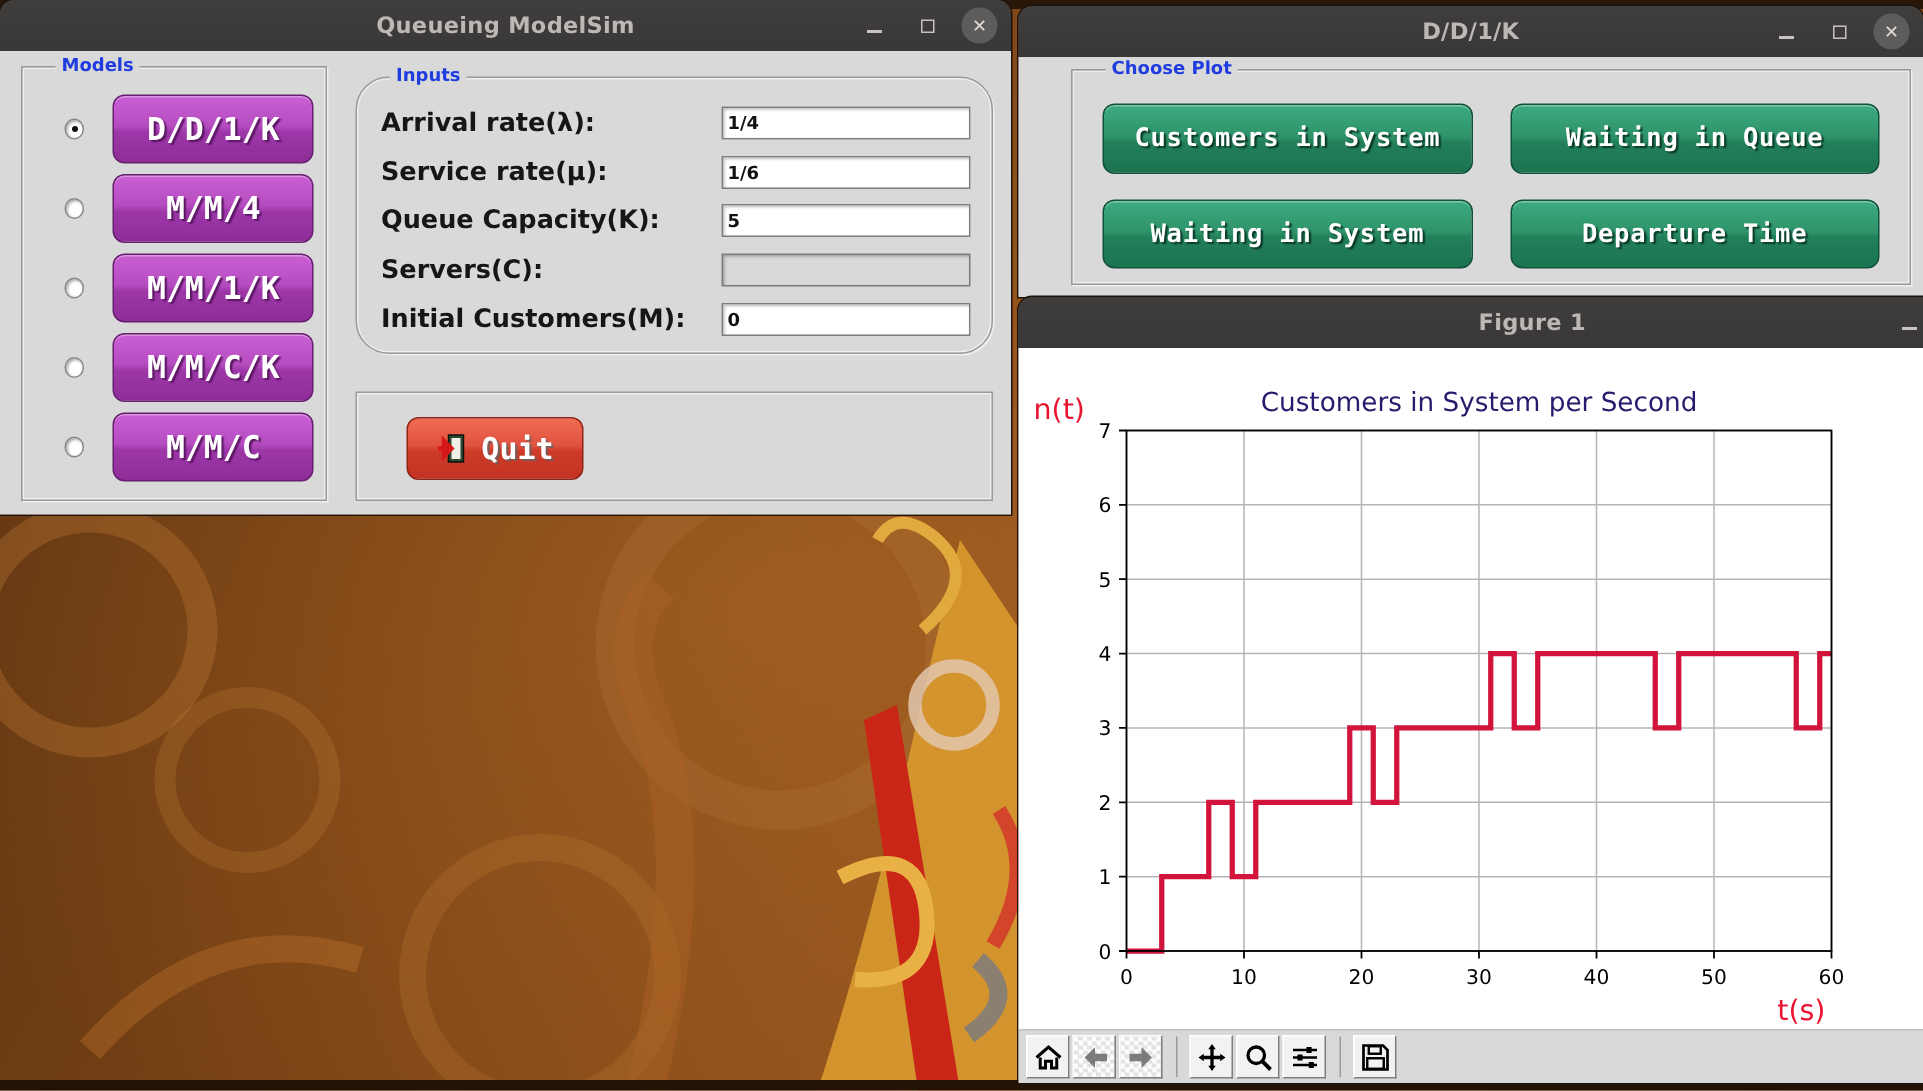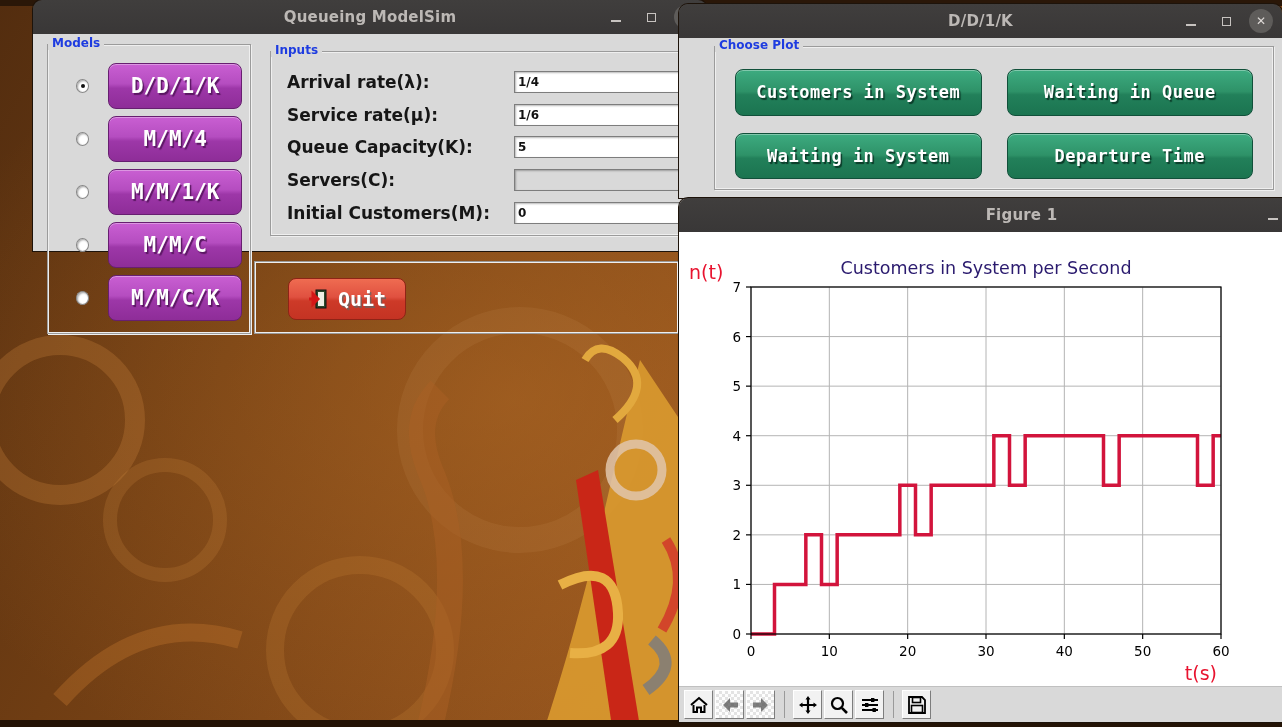--- a/index.html
+++ b/index.html
@@ -21,21 +21,21 @@
   .titlebar .title { color:#bcb8b5; font-weight:bold; font-size:15px; letter-spacing:.2px; }
   .controls { position:absolute; right:9px; top:0; height:100%; display:flex; align-items:center; gap:11px; }
   .ctrl { width:24px; height:24px; display:flex; align-items:center; justify-content:center; cursor:default; }
   .ctrl .bar { width:10px; height:2px; background:#c7c3c0; margin-top:8px; }
   .ctrl .box { width:9px; height:9px; border:1.5px solid #c7c3c0; }
   .ctrl.close { background:#5e5c5a; border-radius:50%; color:#dedad7; font-size:12px; font-weight:bold; }
   .winbody { position:absolute; left:0; right:0; bottom:0; top:34px; background:#d9d9d9; }
 
   
   .groupbox { position:absolute; border:1px solid #9b9b9b; box-shadow:inset 0 0 0 1px #efefef, 1px 1px 0 #efefef; }
-  .groupbox > .legend { position:absolute; top:-9px; left:0; background:#d9d9d9; padding:0 4px;
+  .groupbox > .legend { position:absolute; top:-9px; left:22px; background:#d9d9d9; padding:0 4px;
     color:#1e3ce0; font-weight:bold; font-size:12px; }
 
   
   #models-rows { position:absolute; inset:18px 8px 8px 8px; display:flex; flex-direction:column; gap:7px; }
   .model-row { display:flex; align-items:center; height:46px; }
   .radio { width:14px; height:14px; margin-left:20px; border-radius:50%; background:#ffffff;
     border:1px solid #888; box-shadow:inset 1px 1px 2px rgba(0,0,0,.35); position:relative; }
   .radio.checked::after { content:""; position:absolute; left:4px; top:4px; width:4px; height:4px;
     border-radius:50%; background:#111; }
   .model-btn { margin-left:19px; width:140px; height:46px; border-radius:8px;
@@ -102,21 +102,21 @@
       <path d="M 615 420 q 40 -35 8 -62 q -25 -20 -38 2" fill="none" stroke="#e2a93e" stroke-width="8"></path>
       <circle cx="636" cy="470" r="26" fill="none" stroke="rgba(224,198,172,.85)" stroke-width="9"></circle>
       <path d="M 560 585 q 55 -28 58 28 q 2 44 -48 40" fill="none" stroke="#e8b045" stroke-width="10"></path>
       <path d="M 652 640 q 30 25 -6 50" fill="none" stroke="#8b8070" stroke-width="12"></path>
       <path d="M 666 540 q 26 40 -4 90" fill="none" stroke="#d2452a" stroke-width="10"></path>
       <rect x="0" y="0" width="1282" height="6" fill="#2a1708"></rect>
       <rect x="0" y="720" width="1282" height="7" fill="#241305"></rect>
     </svg>
   </div>
 
-  <div class="window" id="win-modelsim" style="left:0; top:4; width:674px; height:251px;margin-left:33px;">
+  <div class="window" id="win-modelsim" style="left:0; top:4; width:674px; height:343px;">
     <div class="titlebar">
       <span class="title">Queueing ModelSim</span>
       <div class="controls">
         <div class="ctrl">
             <div class="bar"></div>
           </div>
         <div class="ctrl">
             <div class="box"></div>
           </div>
         <div class="ctrl close">
@@ -136,30 +136,30 @@
           <div class="model-row">
             <span class="radio"></span>
             <div class="model-btn">M/M/4</div>
           </div>
           <div class="model-row">
             <span class="radio"></span>
             <div class="model-btn">M/M/1/K</div>
           </div>
           <div class="model-row">
             <span class="radio"></span>
+            <div class="model-btn">M/M/C/K</div>
+          </div>
+          <div class="model-row">
+            <span class="radio"></span>
             <div class="model-btn">M/M/C</div>
           </div>
-          <div class="model-row">
-            <span class="radio"></span>
-            <div class="model-btn">M/M/C/K</div>
-          </div>
         </div>
       </div>
 
-      <div class="groupbox" style="left:237px; top:17px; width:425px; height:185px;">
+      <div class="groupbox" style="left:237px; top:17px; width:425px; height:185px;border-radius:22px;">
         <span class="legend">Inputs</span>
         <div id="inputs-rows">
           <div class="input-row">
             <label>Arrival rate(λ):</label>
             <input value="1/4" style="">
           </div>
           <div class="input-row">
             <label>Service rate(μ):</label>
             <input value="1/6" style="">
           </div>
@@ -171,21 +171,21 @@
             <label>Servers(C):</label>
             <input disabled="" value="" style="">
           </div>
           <div class="input-row">
             <label>Initial Customers(M):</label>
             <input value="0" style="">
           </div>
         </div>
       </div>
 
-      <div id="actions-frame" style="left:221px; top:227px; width:425px; height:73px;">
+      <div id="actions-frame" style="left:237px; top:227px; width:425px; height:73px;">
         <div class="action-btn" id="quit-btn">
           <svg width="22" height="22" viewBox="0 0 22 22">
             <rect x="8" y="2" width="10" height="18" fill="#2c4a2c" stroke="#111" stroke-width="1"></rect>
             <rect x="10" y="4" width="6" height="14" fill="#efefe6"></rect>
             <path d="M 1 11 L 9 11 M 5 6 L 10 11 L 5 16 Z" stroke="#d41717" stroke-width="3" fill="#d41717"></path>
           </svg>
           <span>Quit</span>
         </div>
       </div>
 

